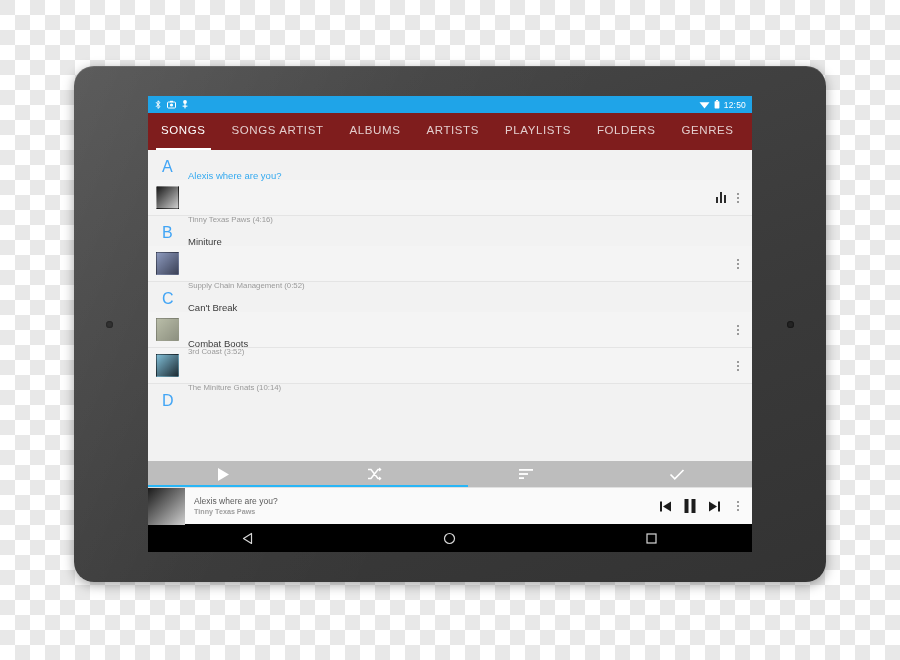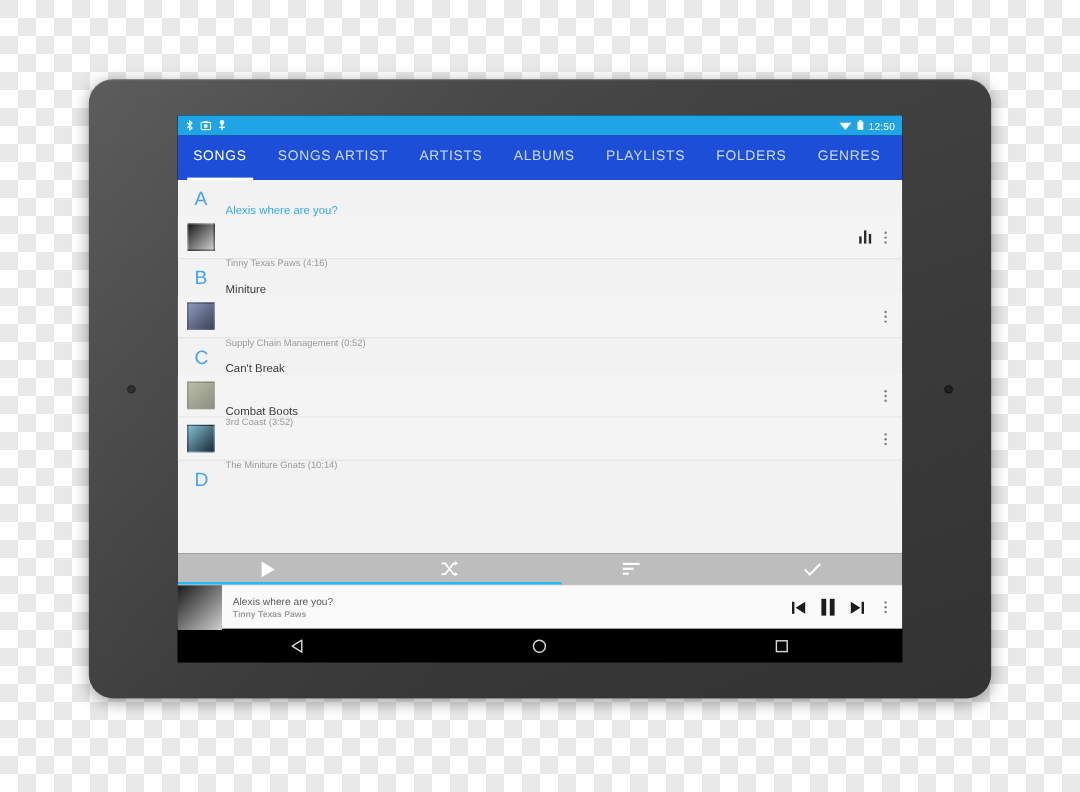--- a/index.html
+++ b/index.html
@@ -42,21 +42,21 @@
     display:flex; align-items:center; padding:0 6px; font-size:8px;
   }
   #statusbar .left-icons { display:flex; gap:5px; align-items:center; }
   #statusbar .left-icons svg { display:block; }
   #statusbar .spacer { flex:1; }
   #statusbar .right-icons { display:flex; gap:4px; align-items:center; }
   #clock { font-size:8.5px; letter-spacing:.2px;text-align:right; }
 
   
   #tabbar {
-    height:37px; background:#1d4ed8;
+    height:37px; background:#7f1d1d;
     display:flex; align-items:flex-start; overflow:hidden; position:relative;
   }
   .tab {
     color:rgba(255,255,255,.78); font-size:11.5px; letter-spacing:.6px;
     padding:0 13px; height:37px; line-height:34px; white-space:nowrap;
     position:relative; flex:none;
   }
   .tab.active { color:#fff; }
   .tab.active::after{
     content:""; position:absolute; left:8px; right:8px; bottom:0;
@@ -171,22 +171,22 @@
               <rect x=".6" y="1.2" width="4.8" height="7.2" rx=".6" fill="#fff"></rect>
             </svg>
         </span>
         <span id="clock">12:50</span>
       </div>
     </div>
 
     <div id="tabbar">
         <div class="tab active"><span>SONGS</span></div>
         <div class="tab"><span>SONGS ARTIST</span></div>
+        <div class="tab"><span>ALBUMS</span></div>
         <div class="tab"><span>ARTISTS</span></div>
-        <div class="tab"><span>ALBUMS</span></div>
         <div class="tab"><span>PLAYLISTS</span></div>
         <div class="tab"><span>FOLDERS</span></div>
         <div class="tab"><span>GENRES</span></div>
         <div class="tab"></div>
       </div>
 
     <div id="list">
         <div class="letter">
           <span>A</span>
         </div>

